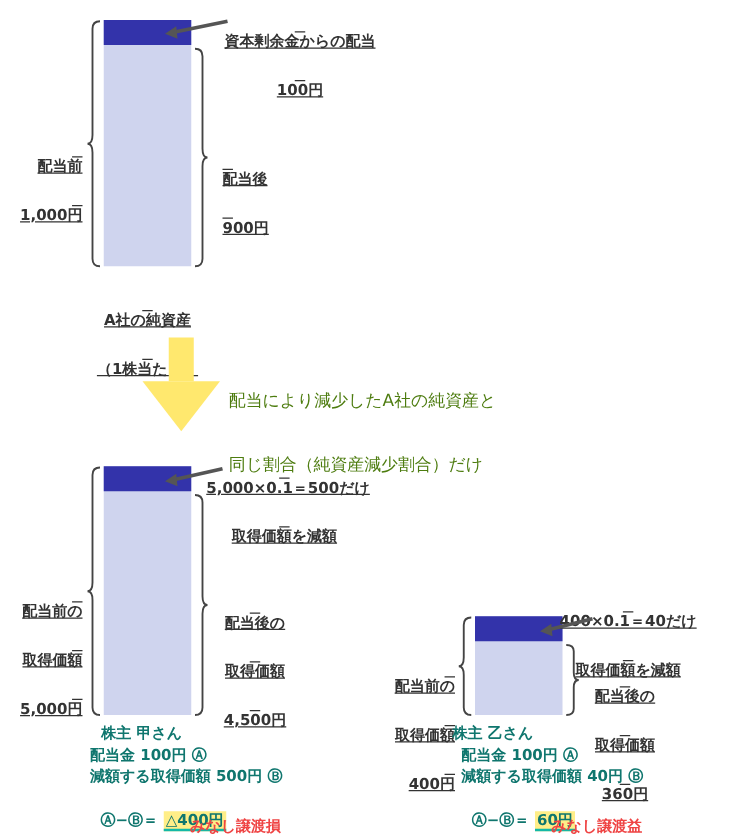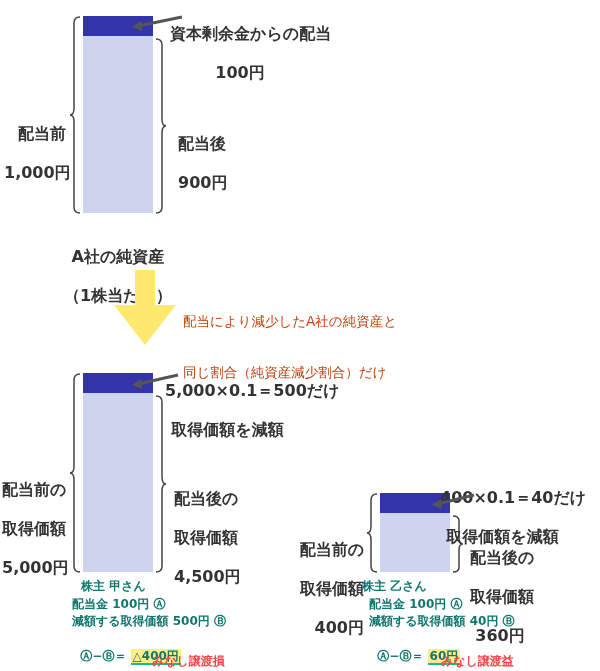--- a/index.html
+++ b/index.html
@@ -1,24 +1,24 @@
 <!DOCTYPE html>
 <html><head>
 <meta charset="utf-8">
 <style>
   html, body { margin: 0; padding: 0; background: #ffffff; }
   body { width: 600px; height: 671px; position: relative; overflow: hidden;
          font-family: "DejaVu Sans", "Liberation Sans", sans-serif; color: #333333; }
   .abs { position: absolute; }
-  .t { font-size: 16px; font-weight: bold; line-height: 13px; white-space: pre; color: #333; }
+  .t { font-size: 12px; font-weight: bold; line-height: 13px; white-space: pre; color: #333; text-decoration: underline; }
   .c { text-align: center; }
   .r { text-align: right; }
   .bar { position: absolute; background: #cfd4ee; }
   .bar-top { position: absolute; left: 0; right: 0; top: 0; background: #3333aa; }
-  .note { font-size: 13.5px; font-weight: normal; line-height: 17px; color: #c2410c; white-space: pre; }
+  .note { font-size: 13.5px; font-weight: normal; line-height: 17px; color: #4d7c0f; white-space: pre; }
   .f13 { font-size: 12px; line-height: 17px; font-weight: bold; white-space: pre; color:#0f766e; }
   .hl { background: #ffee88; border-bottom: 2px solid #14b8a6; padding: 0 2px; }
   .red { color: #ef4444; font-weight: bold; font-size: 12px; white-space: pre; margin-left: 28px; }
   svg { position: absolute; overflow: visible; }
 </style>
 </head>
 <body>
 
 <div class="bar" style="left:83px; top:16px; width:70px; height:197px;">
   <div class="bar-top" style="height:20px;"></div>

